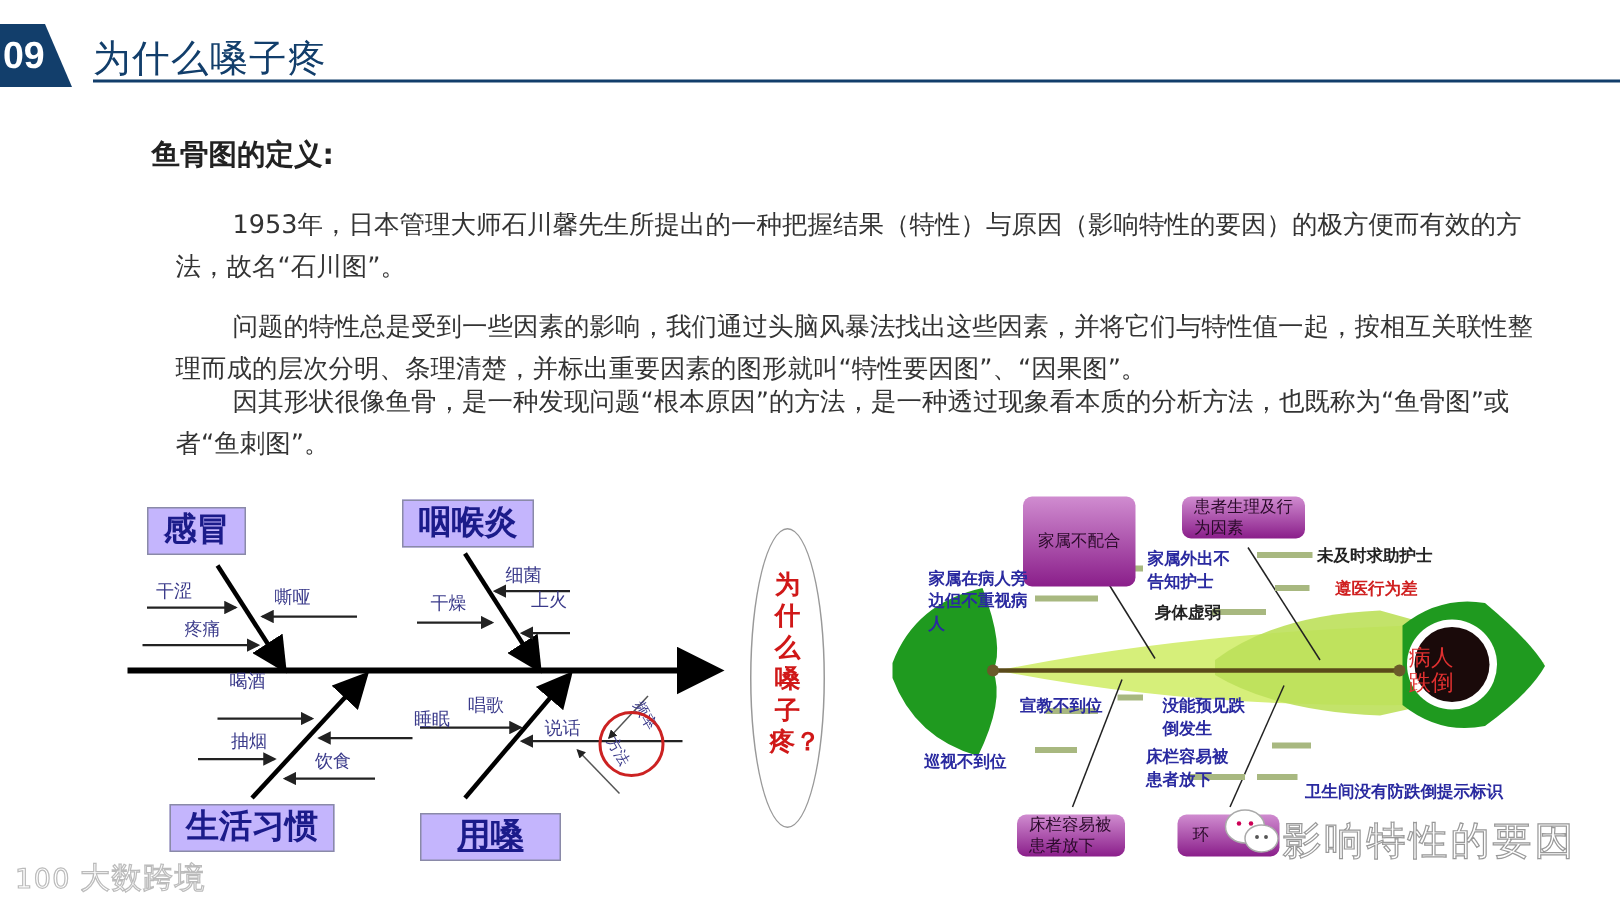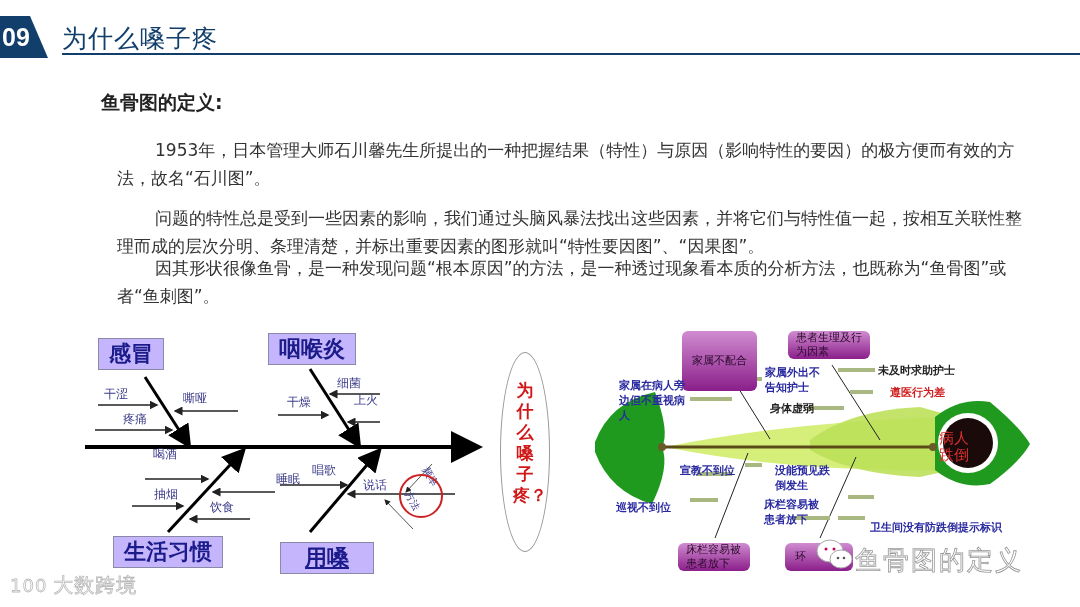--- a/index.html
+++ b/index.html
@@ -185,13 +185,13 @@
 
 <div class="wm-left"><span class="logo">100</span><span>大数跨境</span></div>
 <svg class="wm-chat" viewBox="0 0 40 34">
   <ellipse cx="15" cy="13" rx="13" ry="11" fill="#fff" stroke="#aaa" stroke-width="1"></ellipse>
   <ellipse cx="26" cy="21" rx="11" ry="9" fill="#fff" stroke="#aaa" stroke-width="1"></ellipse>
   <circle cx="11" cy="11" r="1.5" fill="#c05"></circle>
     <circle cx="19" cy="11" r="1.5" fill="#c05"></circle>
   <circle cx="23" cy="20" r="1.3" fill="#555"></circle>
     <circle cx="29" cy="20" r="1.3" fill="#555"></circle>
 </svg>
-<div class="wm-right">鱼骨图的定义</div>
+<div class="wm-right">影响特性的要因</div>
 
 </body></html>

